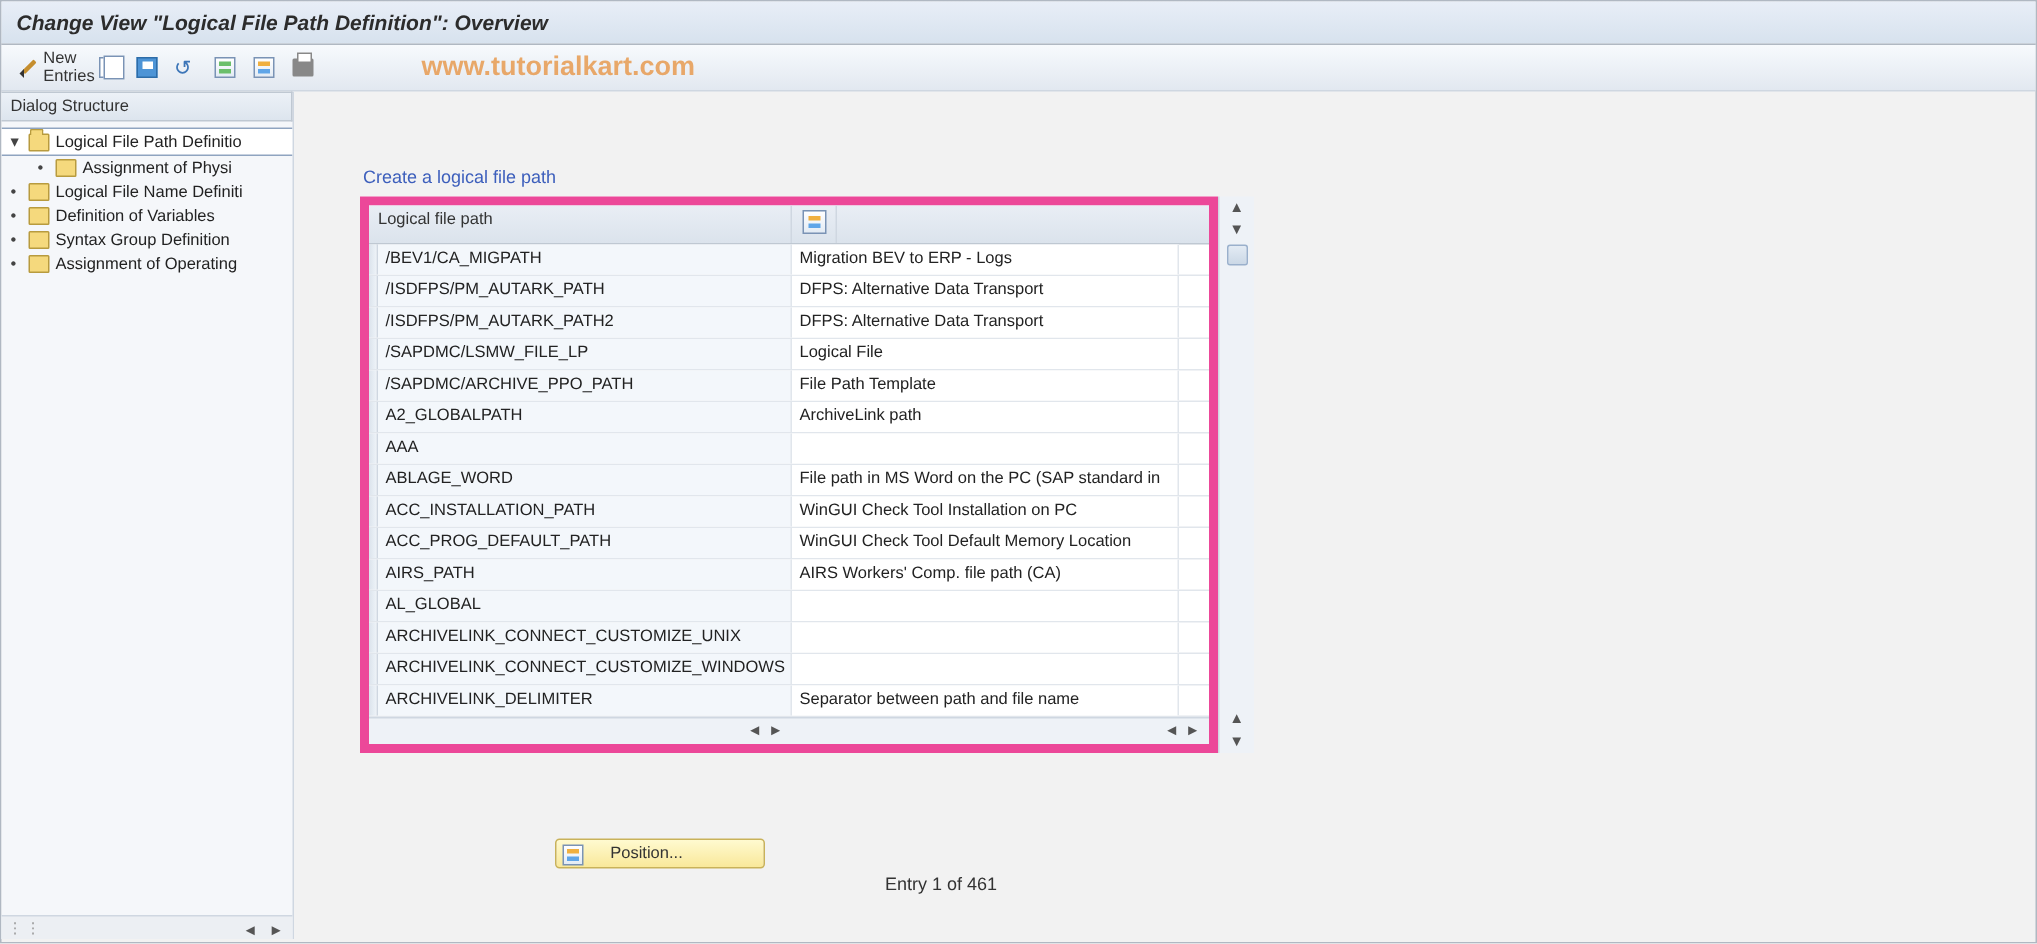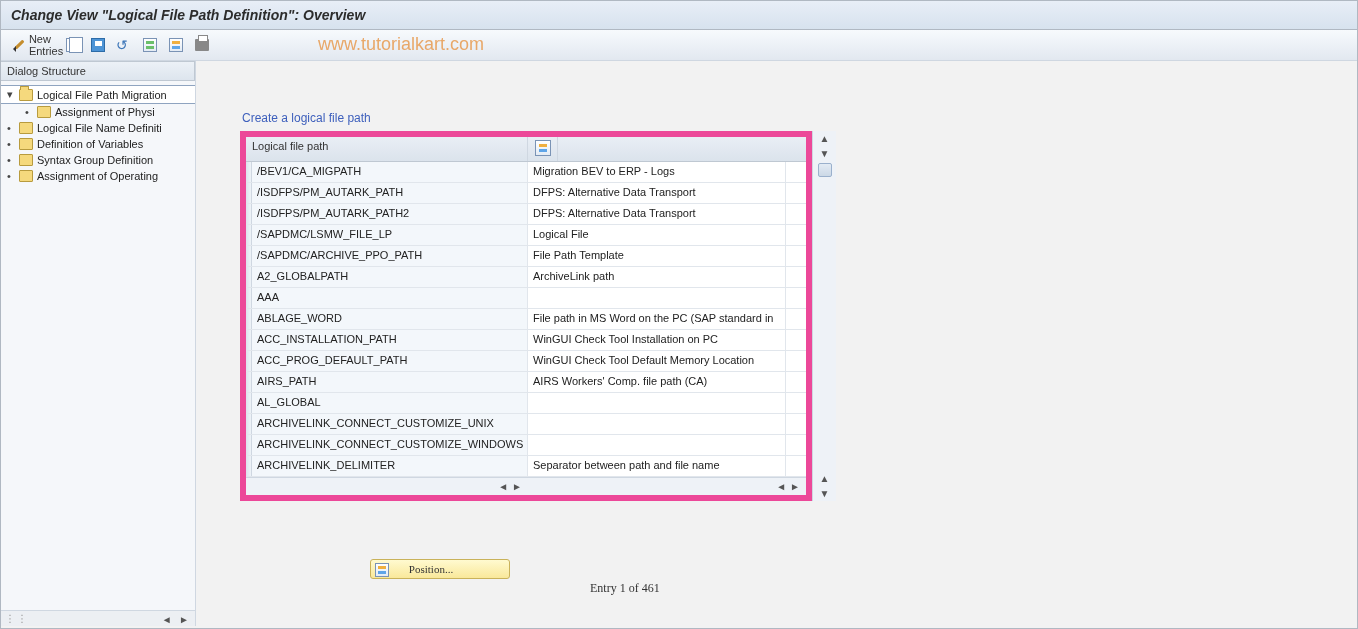--- a/index.html
+++ b/index.html
@@ -49,25 +49,24 @@
       padding: 0 8px;
       width: auto;
       font-size: 11px;
       color: #333;
     }
     .watermark {
       position: absolute;
       left: 280px;
       top: 4px;
       font-size: 18px;
-      font-weight: normal;
+      font-weight: bold;
       color: #e8a05a;
       opacity: 0.9;
       pointer-events: none;
-      margin-left: 37px;
     }
     .content {
       display: flex;
       height: calc(100% - 62px);
       gap: 32px;
     }
     .sidebar {
       width: 195px;
       border-right: 1px solid #cfd7e1;
       background: #f5f7fa;
@@ -230,21 +229,20 @@
     }
     .hscroll .arrow { font-size:10px; color:#555; cursor:pointer; }
     .hscroll-left { width: 282px; }
     .hscroll-right { flex:1; justify-content:flex-end; }
     .bottom-bar {
       margin-top: 40px;
       display:flex;
       align-items:center;
       gap: 80px;
       padding-left: 130px;
-      font-family: Liberation Serif, serif;
     }
     .position-btn {
       display:inline-flex;
       align-items:center;
       gap:6px;
       background: linear-gradient(#fffad0,#f9e89a);
       border: 1px solid #c9b25a;
       border-radius: 3px;
       padding: 3px 24px 3px 6px;
       font-size: 11px;
@@ -326,21 +324,21 @@
   </div>
 
   <div class="content">
 
     <div class="sidebar">
       <div class="sidebar-header">Dialog Structure</div>
       <div class="tree">
         <div class="tree-item selected">
           <span class="caret">▾</span>
           <span class="folder open"></span>
-          <span>Logical File Path Migration</span>
+          <span>Logical File Path Definitio</span>
         </div>
         <div class="tree-item tree-child">
           <span class="caret">•</span>
           <span class="folder"></span>
           <span>Assignment of Physi</span>
         </div>
         <div class="tree-item">
           <span class="caret">•</span>
           <span class="folder"></span>
           <span>Logical File Name Definiti</span>

